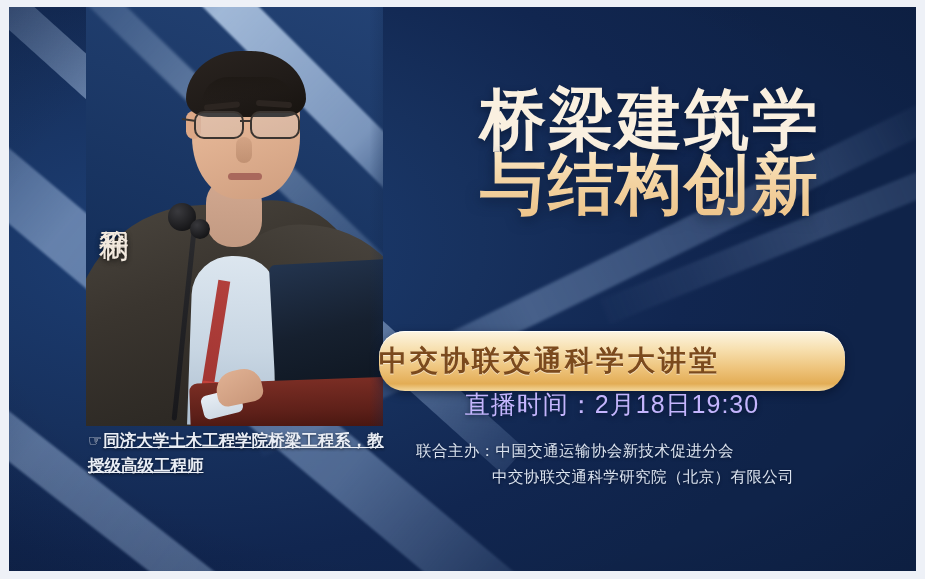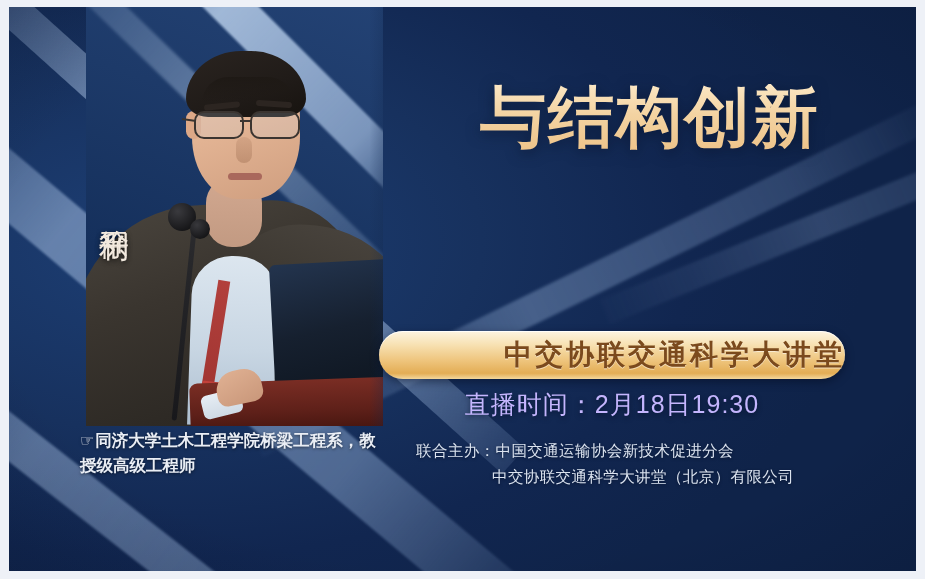--- a/index.html
+++ b/index.html
@@ -286,29 +286,30 @@
     letter-spacing: 1px;
     font-weight: 400;
     writing-mode: vertical-rl;
     text-shadow: 0 2px 5px rgba(0,0,0,0.55);
     z-index: 20;
   }
 
   
   .credentials {
     position: absolute;
-    left: 80px;
+    left: 88px;
     top: 428px;
     width: 312px;
     color: #eaeef5;
     font-size: 16.5px;
     line-height: 25px;
     font-weight: 700;
     text-shadow: 0 1px 3px rgba(0,0,0,0.5);
     z-index: 20;
+    text-decoration: underline;
   }
   .cred-line { display: block; }
   .hand-icon {
     display: inline-block;
     margin-right: 1px;
     font-weight: 400;
     font-size: 16px;
   }
 
   
@@ -350,27 +351,27 @@
     color: transparent;
     filter: drop-shadow(0 3px 7px rgba(4,14,36,0.55));
   }
 
   
   .pill {
     position: absolute;
     left: 379px;
     top: 331px;
     width: 466px;
-    height: 48px;
+    height: 60px;
     border-radius: 26px;
     background: linear-gradient(180deg, #fdf5e2 0%, #f7e0b0 30%, #eec47c 62%, #e3ad55 88%, #f3d79c 100%);
     box-shadow: 0 3px 8px rgba(3,12,32,0.5), inset 0 1px 0 rgba(255,255,255,0.85);
     display: flex;
     align-items: center;
-    justify-content: flex-end;
+    justify-content: flex-start;
     z-index: 26;
   }
   .pill-text {
     font-size: 28px;
     font-weight: 700;
     letter-spacing: 3px;
     color: #7b4a1d;
     text-shadow: 0 1px 0 rgba(255,255,255,0.55);
   }
 
@@ -453,32 +454,33 @@
     <div class="photo-fade-r"></div>
   </div>
 
   <div class="speaker-name">徐利平</div>
 
   <div class="credentials">
     <span class="cred-line"><span class="hand-icon">☞</span><span>同济大学土木工程学院桥梁工程系，教授级高级工程师</span></span>
   </div>
 
   <div class="headline">
+    <span class="hl-line hl-1">桥梁建筑学</span>
     <span class="hl-line hl-3">与结构创新</span>
   </div>
 
   <div class="pill">
     <span class="pill-text">中交协联交通科学大讲堂</span>
   </div>
 
   <div class="live-time">直播时间：2月18日19:30</div>
 
   <div class="organizers">
     <span>联合主办：</span><span>中国交通运输协会新技术促进分会</span>
-    <span class="org-line-2">中交协联交通科学大讲堂（北京）有限公司</span>
+    <span class="org-line-2">中交协联交通科学研究院（北京）有限公司</span>
   </div>
 
   <div class="frame-edge frame-left"></div>
   <div class="frame-edge frame-right"></div>
   <div class="frame-edge frame-top"></div>
   <div class="frame-edge frame-bottom"></div>
 
 </div>
 
 </body></html>

